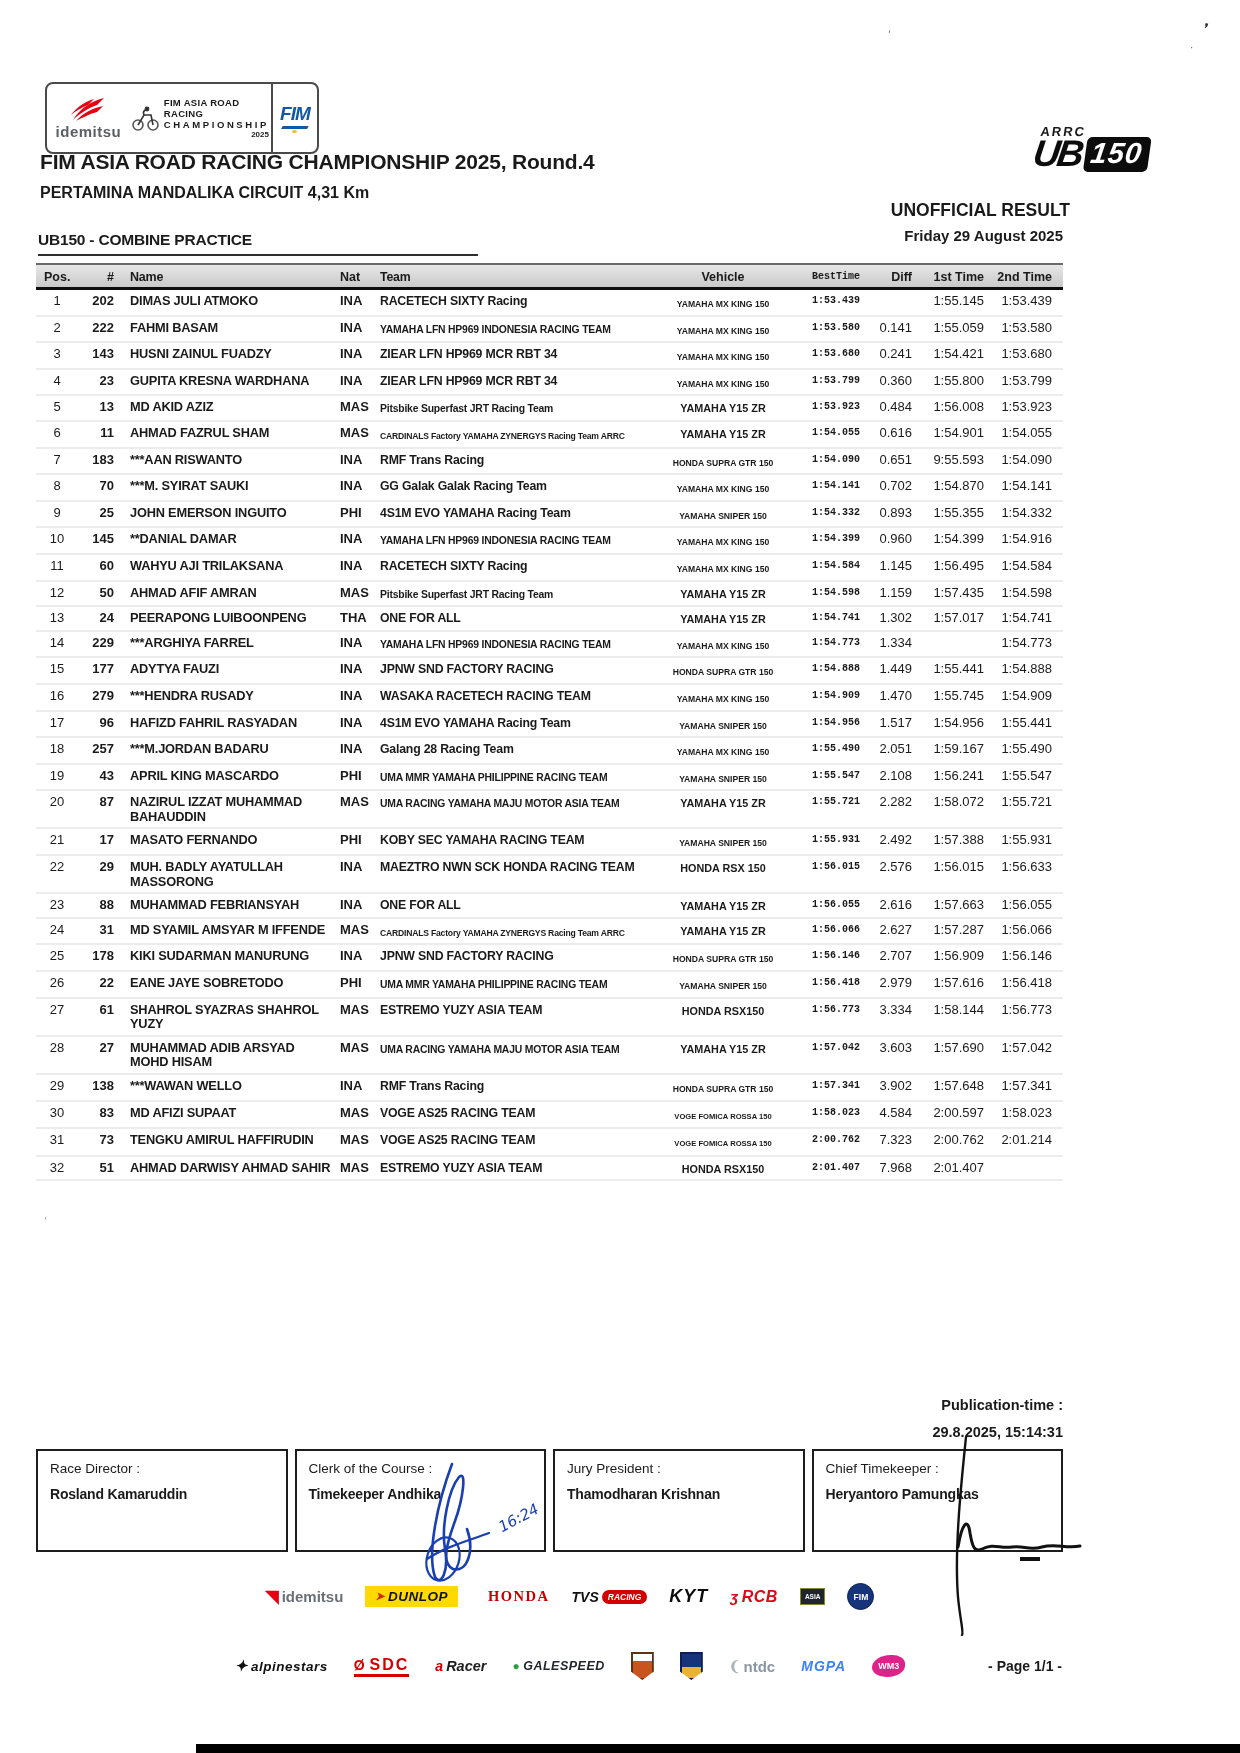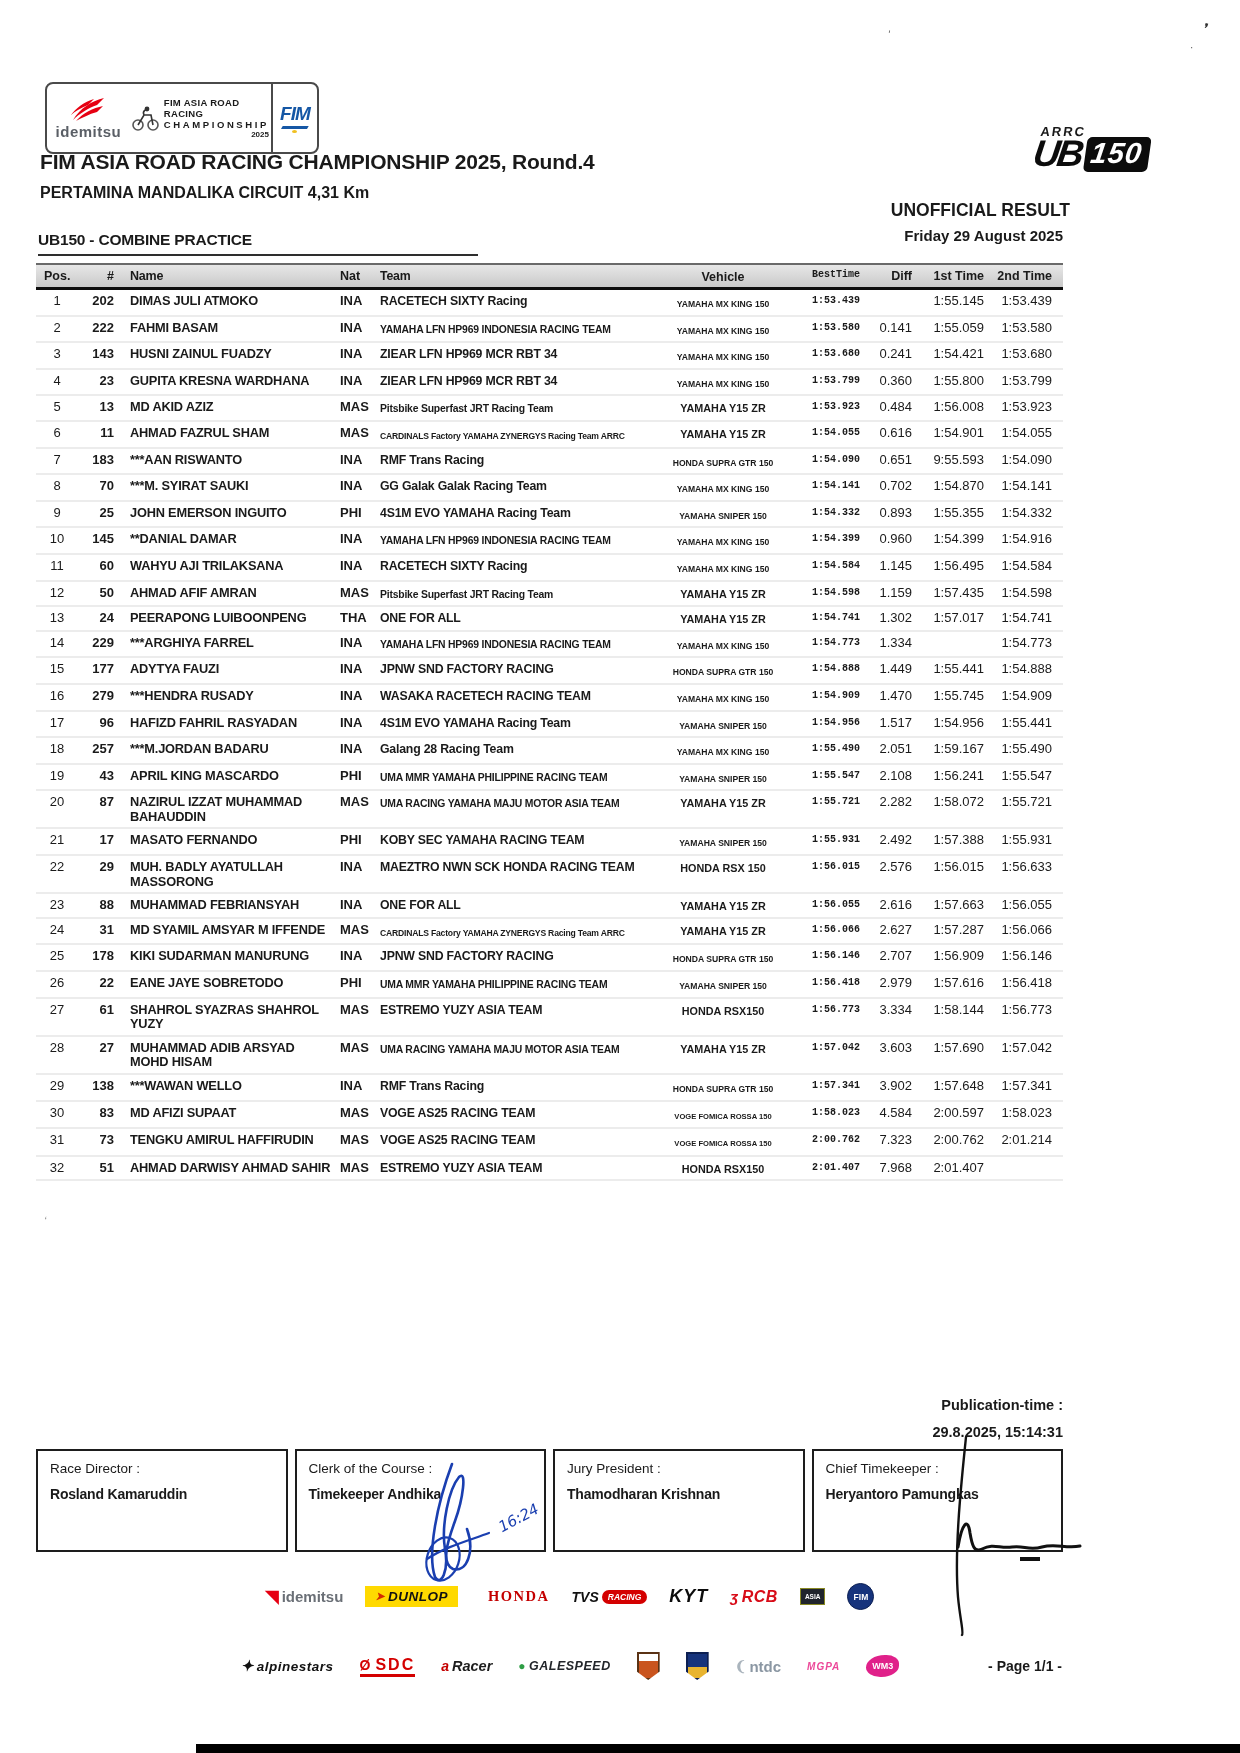--- a/index.html
+++ b/index.html
@@ -34,21 +34,21 @@
 
   .title    { position:absolute; left:40px; top:150px; font-size:21px; font-weight:bold; letter-spacing:-.2px; }
   .subtitle { position:absolute; left:40px; top:184px; font-size:16px; font-weight:bold; }
   .unofficial { position:absolute; right:170px; top:200px; font-size:17.5px; font-weight:bold; }
   .date-line  { position:absolute; right:177px; top:227px; font-size:15px; font-weight:bold; }
   .session  { position:absolute; left:38px; top:231px; font-size:15.5px; font-weight:bold;
               width:440px; border-bottom:2px solid #2e2e2e; padding-bottom:5px; letter-spacing:-.2px; }
 
   
   .results { position:absolute; left:36px; top:263px; width:1027px; }
-  .thead { display:flex; background:linear-gradient(#e6e6e6,#cicfcf,#c7c7c7);
+  .thead { display:flex; align-items:center; background:linear-gradient(#e6e6e6,#cicfcf,#c7c7c7);
            background:linear-gradient(#e7e7e7,#c9c9c9); border-top:2px solid #6a6a6a; border-bottom:3px solid #0d0d0d;
            font-size:12.5px; font-weight:bold; padding:4px 0 3px; }
   .trow { display:flex; align-items:flex-start; padding:4px 0 3px; border-bottom:2px solid #ececec;
           font-size:13px; line-height:14.6px; }
   .col-pos { width:42px; text-align:center; }
   .col-num { width:42px; text-align:right; font-weight:bold; padding-right:6px; }
   .col-name{ width:212px; padding-left:10px; font-weight:bold; font-size:12.8px; letter-spacing:-.2px; white-space:pre-line; }
   .col-nat { width:48px; padding-left:8px; font-weight:600; }
   .col-team{ width:284px; font-weight:bold; font-size:12.3px; letter-spacing:-.2px; }
   .col-vehicle { width:118px; text-align:center; font-weight:600; padding-top:1px; }
@@ -106,21 +106,21 @@
   .sp-aracer { color:#1d1d1d; font-style:italic; font-size:14.5px; }
   .sp-aracer .sp-ico { color:#c40000; font-size:14px; }
   .sp-galespeed { color:#23262b; font-style:italic; font-size:12.5px; letter-spacing:.5px; }
   .sp-galespeed .sp-ico { color:#2e9e45; font-size:12px; }
   .sp-shield1 { width:23px; height:28px; background:linear-gradient(#fff 30%, #c9541e 30%);
                 border:2px solid #5a3214; clip-path:polygon(0 0,100% 0,100% 70%,50% 100%,0 70%); }
   .sp-shield2 { width:23px; height:28px; background:linear-gradient(#16337c 55%, #e8b430 55%);
                 border:2px solid #0c1f52; clip-path:polygon(0 0,100% 0,100% 70%,50% 100%,0 70%); }
   .sp-ntdc { color:#8b97a3; font-size:15px; font-weight:600; }
   .sp-ntdc .sp-ico { font-size:14px; color:#aab4bd; }
-  .sp-mgpa { color:#ec4899; font-style:italic; font-size:10px; letter-spacing:1px; }
+  .sp-mgpa { color:#3b82f6; font-style:italic; font-size:14px; letter-spacing:1px; }
   .sp-wm3 { background:#e0218a; color:#fff; font-size:9px; padding:6px 6px; border-radius:60% 40% 55% 45%; }
 
   .page-num { position:absolute; right:178px; top:1658px; font-size:14px; font-weight:bold; }
   .bottom-bar { position:absolute; left:196px; top:1744px; width:1044px; height:9px; background:#000; }
 
   .artifact { position:absolute; color:#333; }
   .art1 { left:1203px; top:20px; font-size:15px; transform:rotate(18deg); }
   .art2 { left:1190px; top:42px; font-size:10px; color:#555; }
   .art3 { left:888px; top:28px; font-size:11px; color:#666; transform:rotate(10deg); }
   .art4 { left:44px; top:1216px; font-size:10px; color:#888; font-style:italic; }

